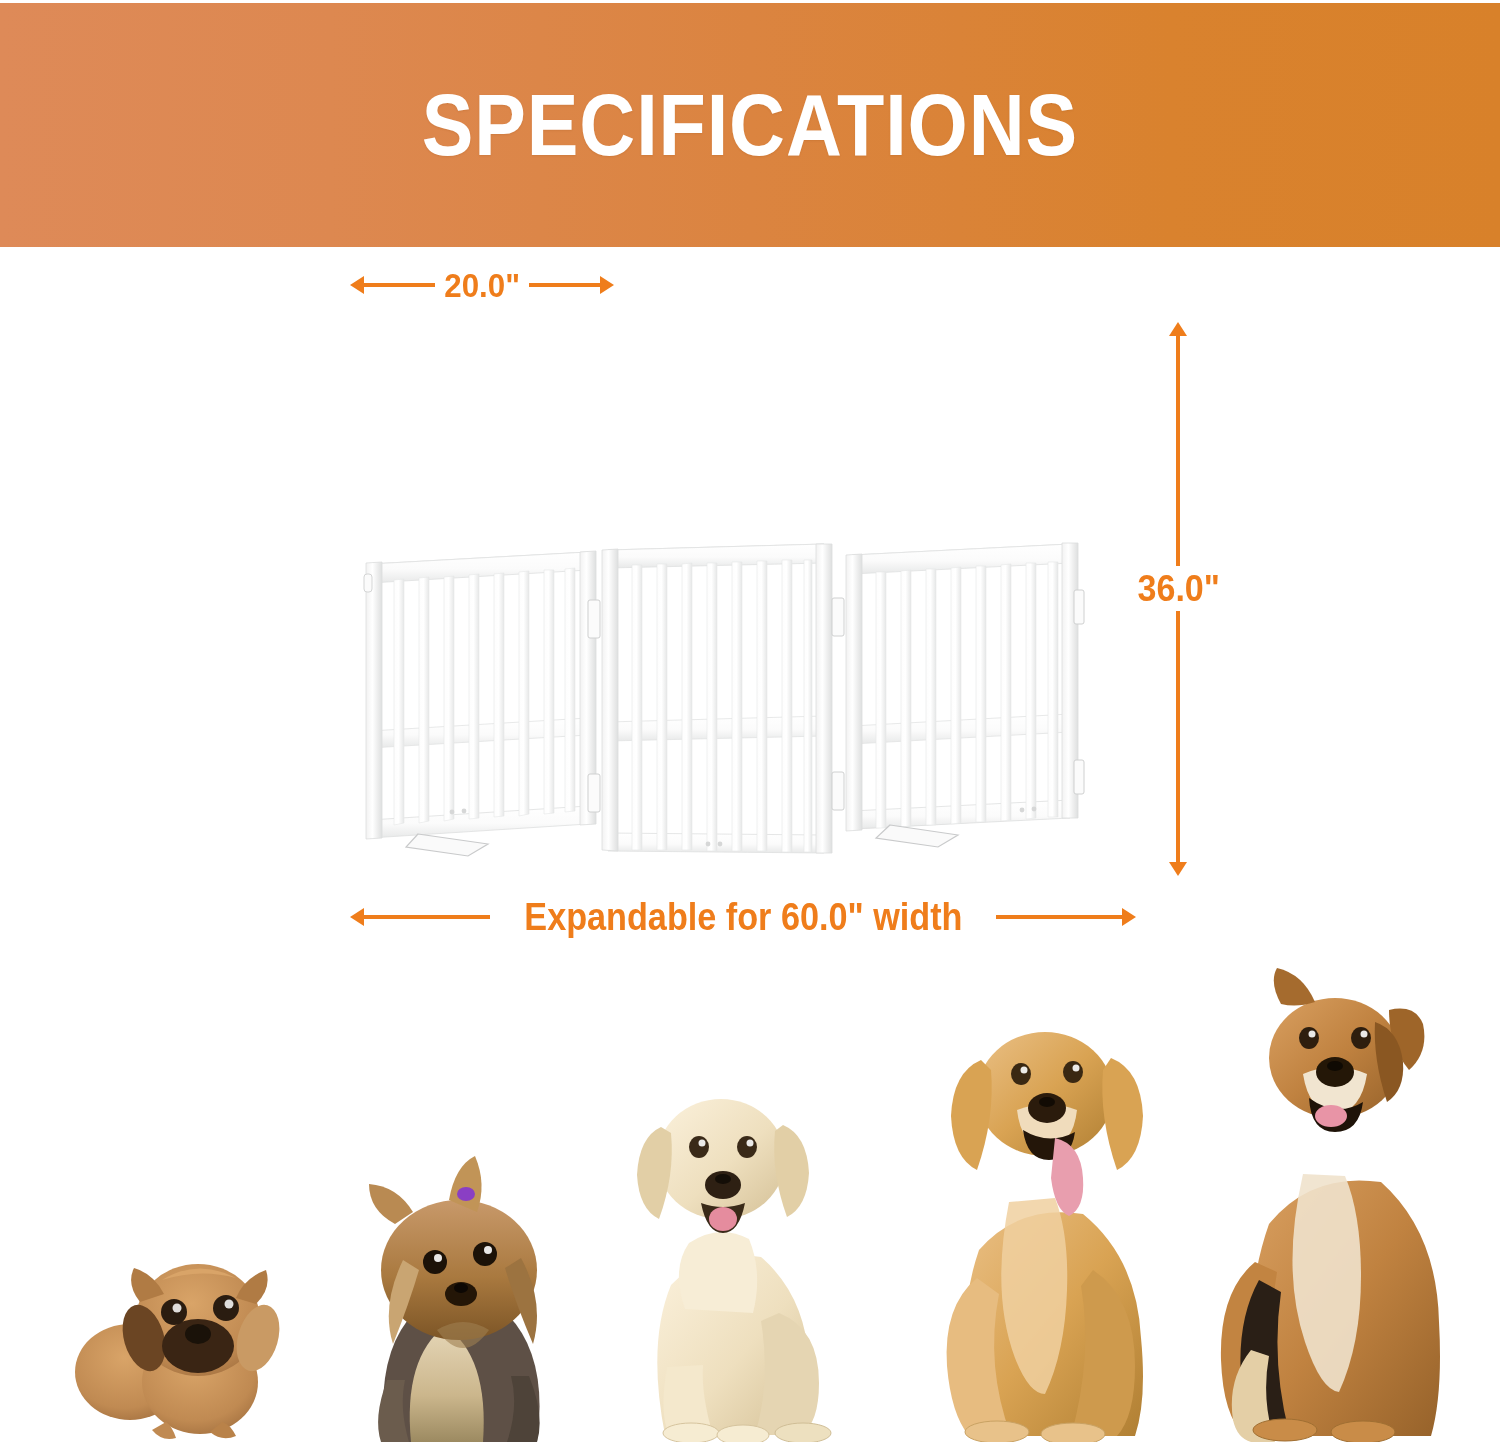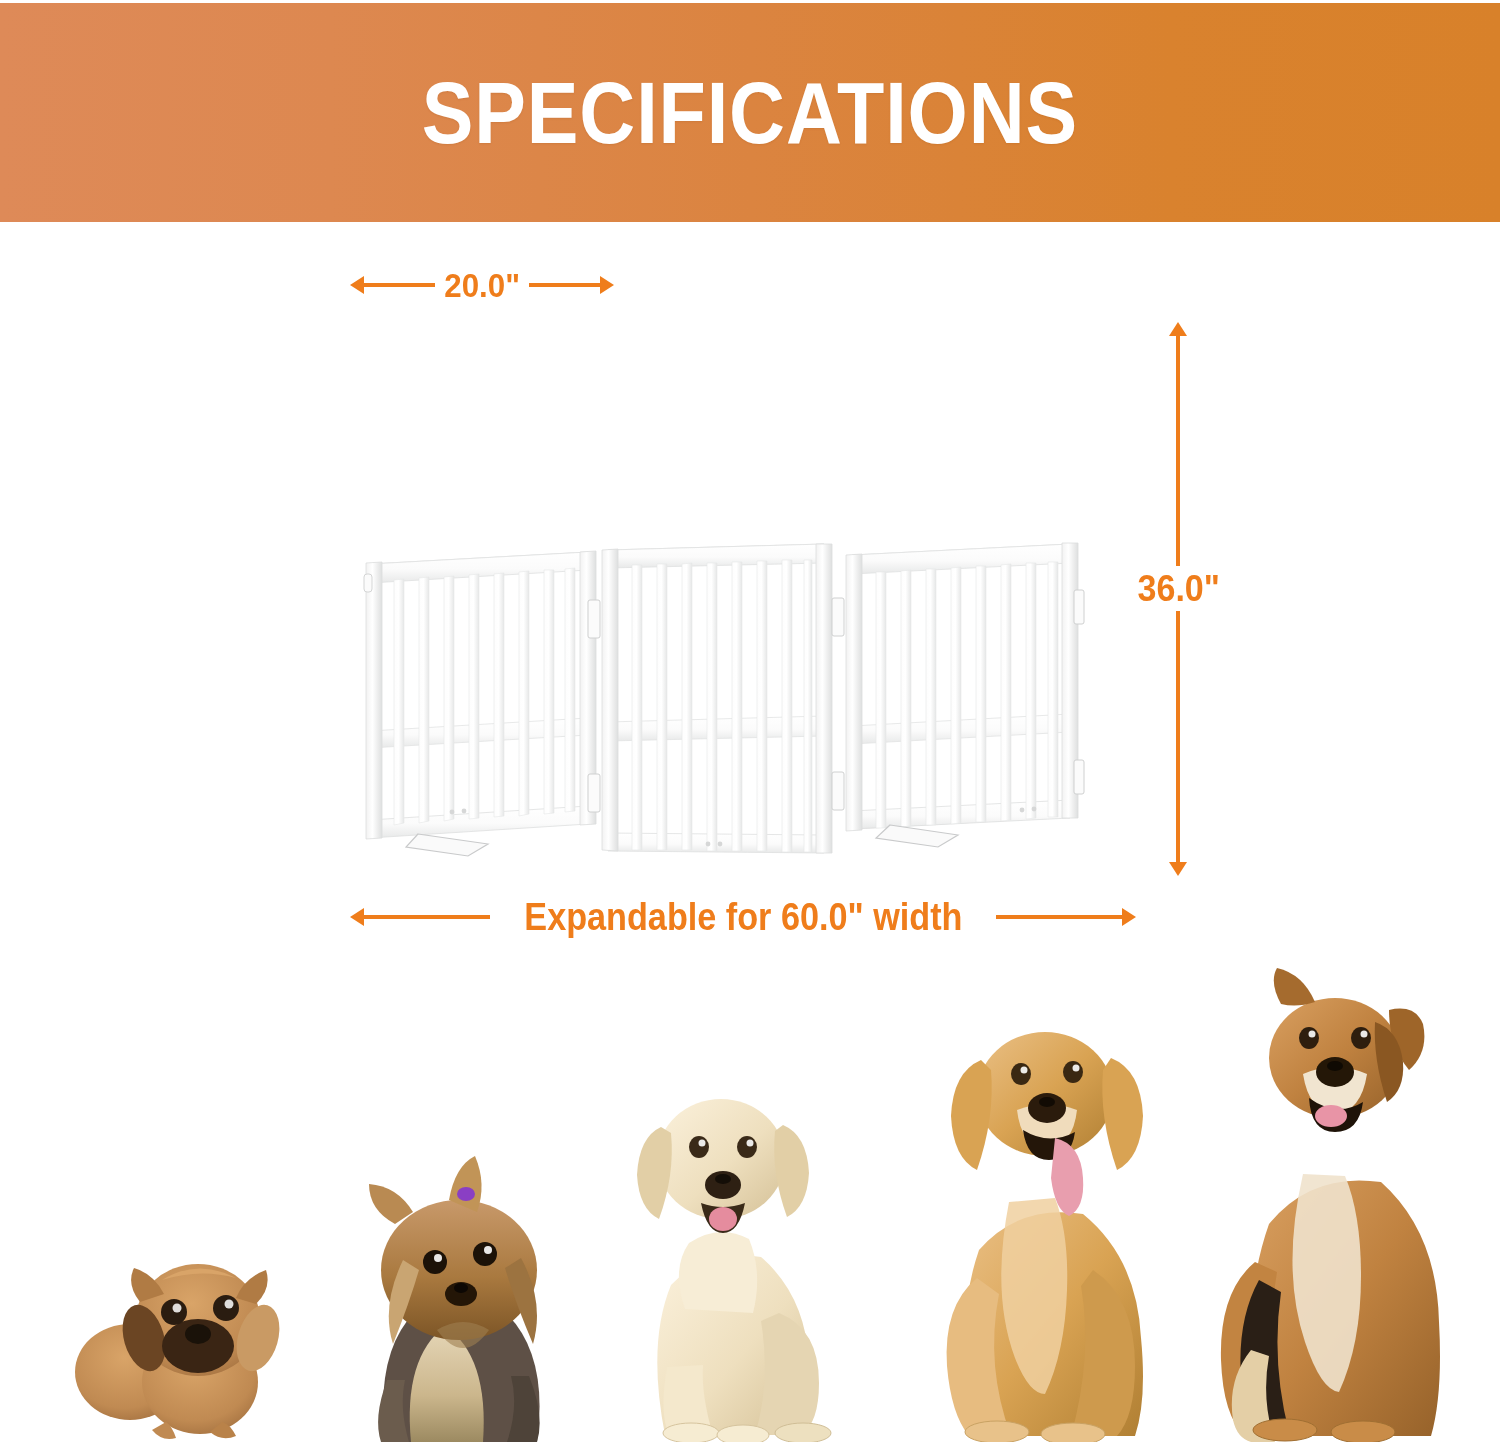--- a/index.html
+++ b/index.html
@@ -15,21 +15,21 @@
     font-family: "Liberation Sans", sans-serif;
     background: #ffffff;
   }
 
   
   #header-banner {
     position: absolute;
     left: 0;
     top: 3px;
     width: 1500px;
-    height: 219px;
+    height: 244px;
     background: linear-gradient(90deg, #de8a58 0%, #dd8850 22%, #db8440 50%, #d9822e 78%, #d8812a 100%);
     display: flex;
     align-items: center;
     justify-content: center;
     text-align: center;
   }
   #header-title {
     color: #ffffff;
     font-family: "Liberation Sans Narrow", "Liberation Sans", sans-serif;
     font-size: 88px;

